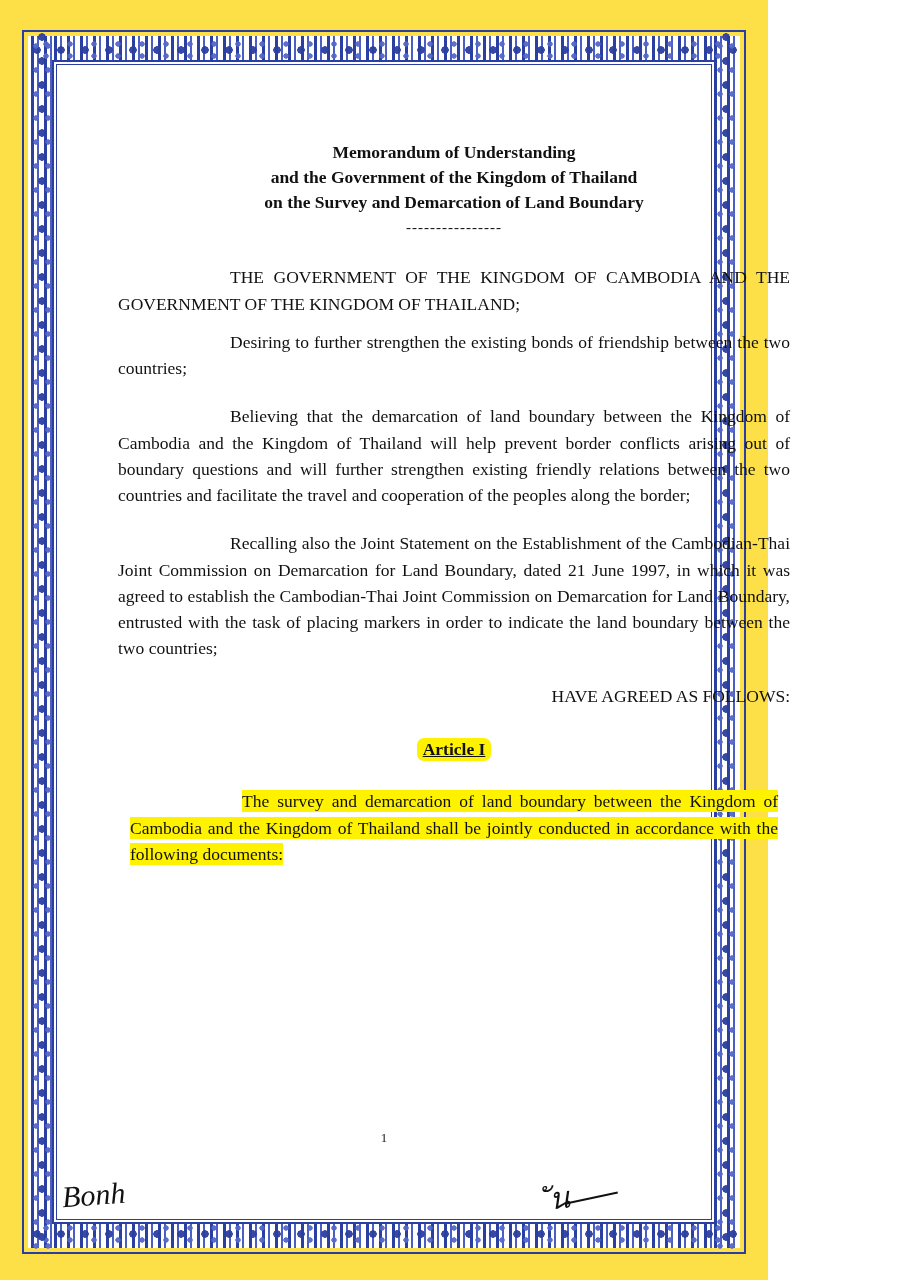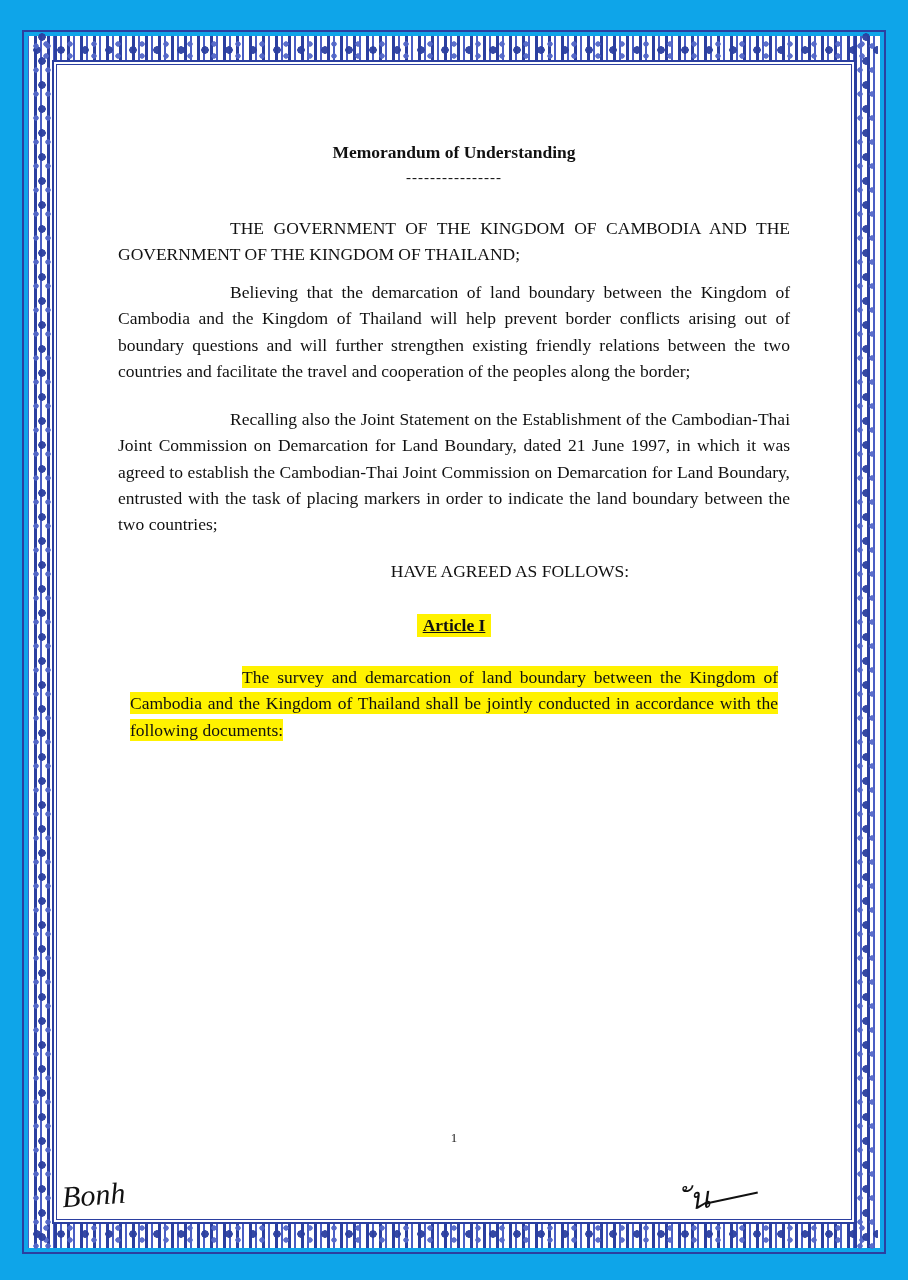--- a/index.html
+++ b/index.html
@@ -13,23 +13,23 @@
     font-family: "Liberation Serif", serif;
     color: #111111;
     position: relative;
     overflow: hidden;
   }
 
   
   .page {
     position: absolute;
     left: 0; top: 0;
-    width: 908px;
+    width: 768px;
     height: 1280px;
-    background: #0ea5e9;
+    background: #fde047;
     text-decoration: underline;
   }
 
   .border-outer {
     position: absolute;
     left: 22px;
     top: 30px;
     right: 22px;
     bottom: 26px;
     border: 2px solid #2b3fa0;
@@ -157,32 +157,33 @@
   p.para {
     margin: 0 0 22px 0;
     text-indent: 112px;
     text-align: justify;
     line-height: 1.5;
   }
 
   .agreed {
     margin: 0 0 28px 0;
     text-indent: 112px;
-    text-align: center;
+    text-align: right;
   }
 
   .article-heading {
     text-align: center;
     font-weight: bold;
     text-decoration: underline;
     margin: 0 0 26px 0;
   }
   .article-heading span.hl {
     background: #fff200;
     padding: 1px 6px 2px 6px;
+    border-radius: 7px;
   }
 
   .highlight-block {
     text-indent: 112px;
     text-align: justify;
     line-height: 1.5;
     margin: 12px;
   }
   .highlight-block .hl {
     background: #fff200;
@@ -242,26 +243,29 @@
   <div class="motif-col left"></div>
   <div class="motif-col right"></div>
   <div class="border-inner-mask"></div>
   <div class="border-inner-line"></div>
   <div class="border-inner-line2"></div>
 
   <div class="content">
 
     <div class="doc-title">
       <div>Memorandum of Understanding</div>
+      <div>and the Government of the Kingdom of Thailand</div>
+      <div>on the Survey and Demarcation of Land Boundary</div>
     </div>
 
     <div class="title-rule">----------------</div>
 
     <p class="preamble">THE GOVERNMENT OF THE KINGDOM OF CAMBODIA AND THE GOVERNMENT OF THE KINGDOM OF THAILAND;</p>
 
+    <p class="para">Desiring to further strengthen the existing bonds of friendship between the two countries;</p>
     <p class="para">Believing that the demarcation of land boundary between the Kingdom of Cambodia and the Kingdom of Thailand will help prevent border conflicts arising out of boundary questions and will further strengthen existing friendly relations between the two countries and facilitate the travel and cooperation of the peoples along the border;</p>
     <p class="para">Recalling also the Joint Statement on the Establishment of the Cambodian-Thai Joint Commission on Demarcation for Land Boundary, dated 21 June 1997,  in which it was agreed to establish the Cambodian-Thai Joint Commission on Demarcation for Land Boundary, entrusted with the task of placing markers in order to indicate the land boundary between the two countries;</p>
 
     <p class="agreed">HAVE AGREED AS FOLLOWS:</p>
 
     <div class="article-heading"><span class="hl">Article I</span></div>
 
     <p class="highlight-block"><span class="hl">The survey and demarcation of land boundary between the Kingdom of Cambodia and the Kingdom of Thailand shall be jointly conducted in accordance with the following documents:</span></p>
 
   </div>

